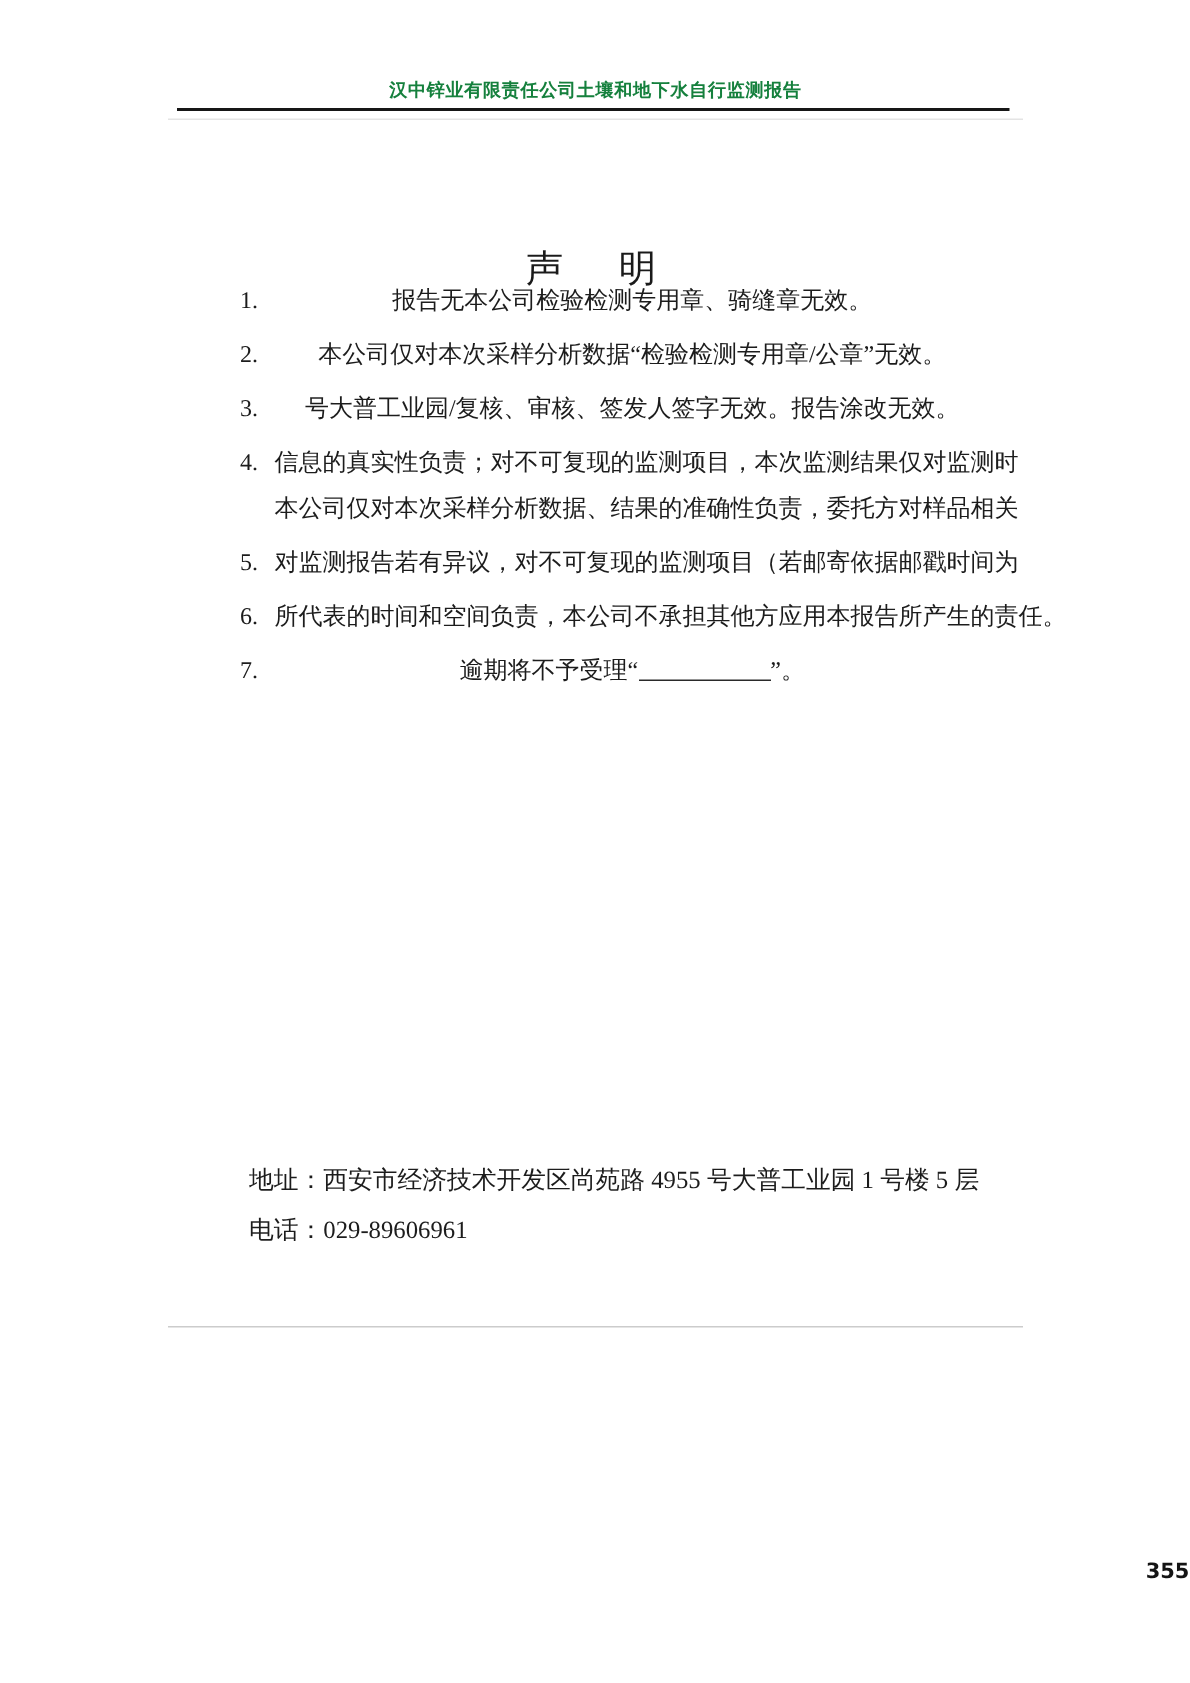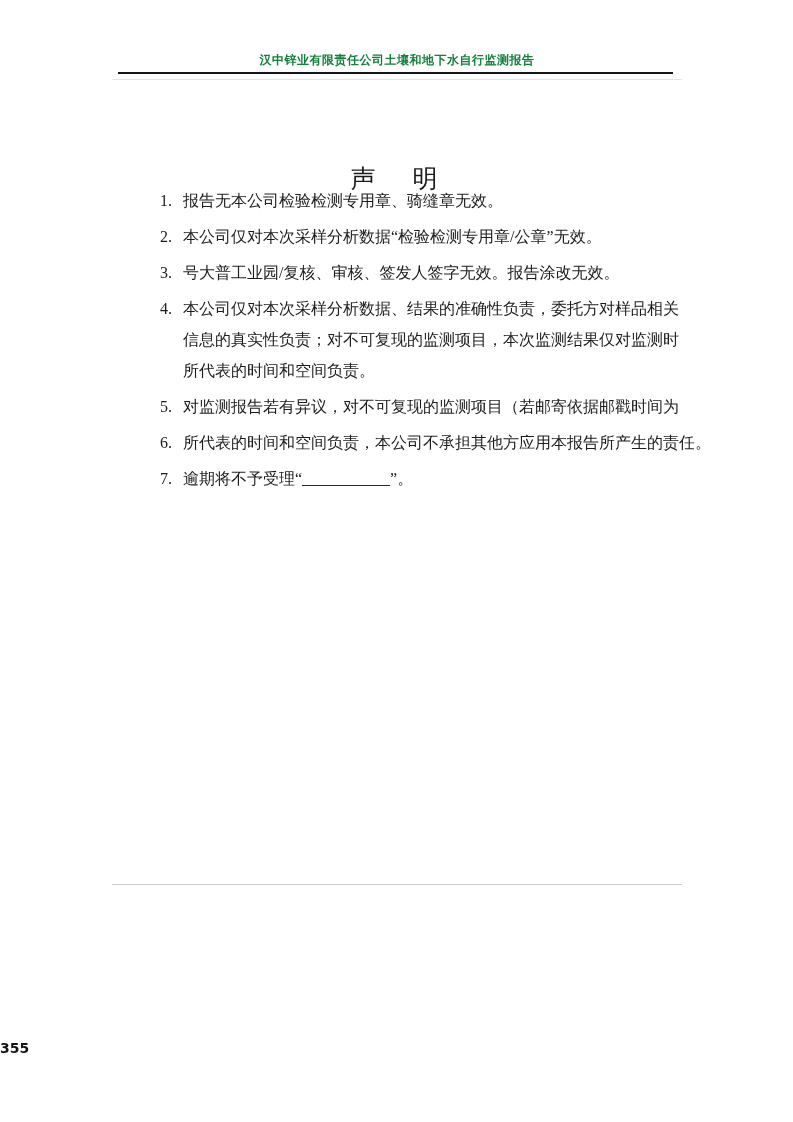--- a/index.html
+++ b/index.html
@@ -50,21 +50,21 @@
     font-size: 16px;
     line-height: 31px;
   }
   .stmt { display: flex; margin-bottom: 5px; }
   .stmt-num {
     flex: none;
     width: 23px;
     font-size: 16px;
     color: #1c1c1c;
   }
-  .stmt-lines { flex: 1; min-width: 0; }
+  .stmt-lines { flex: 1; min-width: 0; text-align: center; }
   .stmt-line { white-space: nowrap; color: #1c1c1c; }
   .blank-line {
     display: inline-block;
     width: 88px;
     border-bottom: 1.5px solid #2a2a2a;
     transform: translateY(2px);
   }
   .contact {
     position: absolute;
     top: 770px; left: 166px; width: 520px;
@@ -72,21 +72,21 @@
   }
   .contact-line { line-height: 33px; white-space: nowrap; color: #1c1c1c; }
   .page-bottom-edge {
     position: absolute;
     top: 884px; left: 112px; width: 570px; height: 1px;
     background: #cccccc;
   }
   .page-number {
     position: absolute;
     top: 1040px; left: 0; width: 793px;
-    text-align: left;
+    text-align: right;
     font-family: "DejaVu Sans", "Liberation Sans", sans-serif;
     font-size: 14px;
     font-weight: 600;
     color: #141414;
   }
 </style>
 </head>
 <body>
 
 <div class="canvas">
@@ -116,23 +116,22 @@
     <div class="stmt">
       <span class="stmt-num">3.</span>
       <div class="stmt-lines">
         <div class="stmt-line">号大普工业园/复核、审核、签发人签字无效。报告涂改无效。</div>
       </div>
     </div>
 
     <div class="stmt">
       <span class="stmt-num">4.</span>
       <div class="stmt-lines">
+        <div class="stmt-line">信息的真实性负责；对不可复现的监测项目，本次监测结果仅对监测时</div>
         <div class="stmt-line">本公司仅对本次采样分析数据、结果的准确性负责，委托方对样品相关</div>
-        <div class="stmt-line">信息的真实性负责；对不可复现的监测项目，本次监测结果仅对监测时</div>
-        <div class="stmt-line">所代表的时间和空间负责。</div>
       </div>
     </div>
 
     <div class="stmt">
       <span class="stmt-num">5.</span>
       <div class="stmt-lines">
         <div class="stmt-line">对监测报告若有异议，对不可复现的监测项目（若邮寄依据邮戳时间为</div>
       </div>
     </div>
 
@@ -147,18 +146,26 @@
       <span class="stmt-num">7.</span>
       <div class="stmt-lines">
         <div class="stmt-line">
           <span>逾期将不予受理“</span><span class="blank-line"></span><span>”。</span>
         </div>
       </div>
     </div>
 
   </div>
 
+  <div class="contact">
+    <div class="contact-line">
+      <span>地址：</span><span>西安市经济技术开发区尚苑路 4955 号大普工业园 1 号楼 5 层</span>
+    </div>
+    <div class="contact-line">
+      <span>电话：</span><span>029-89606961</span>
+    </div>
+  </div>
 
   <div class="page-bottom-edge"></div>
 
   <div class="page-number">355</div>
 
 </div>
 
 </body></html>

